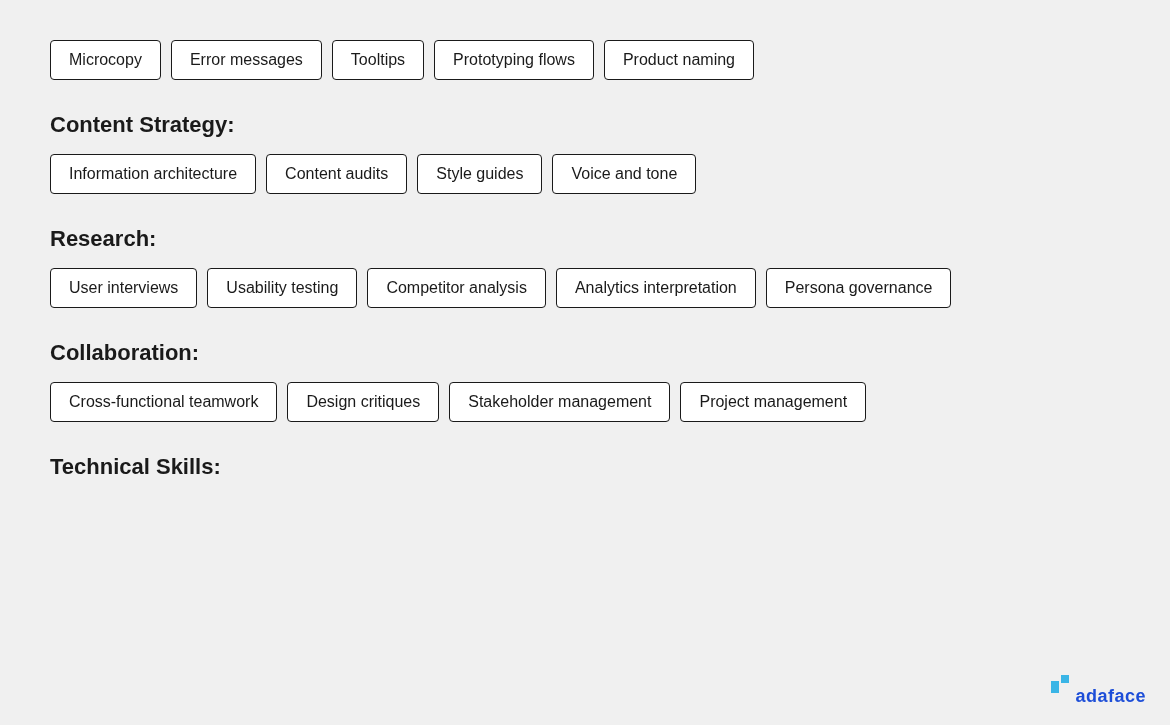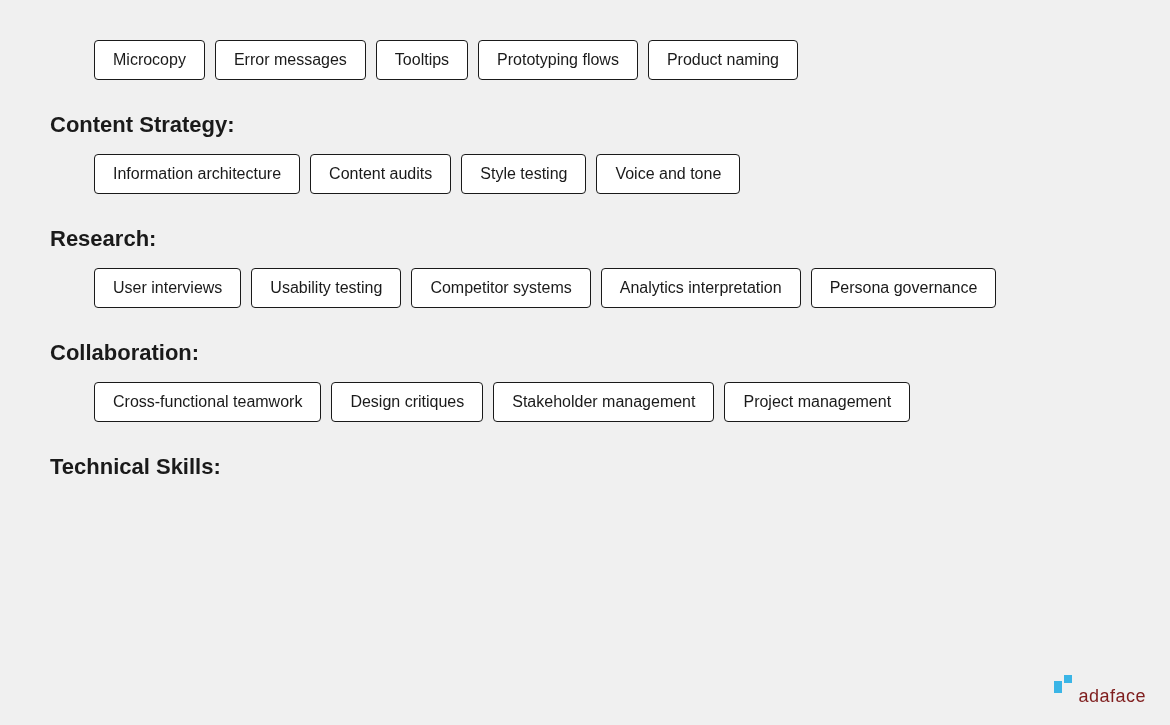--- a/index.html
+++ b/index.html
@@ -25,21 +25,20 @@
       font-size: 22px;
       font-weight: 700;
       color: #1a1a1a;
       margin-bottom: 16px;
     }
 
     .tags-row {
       display: flex;
       flex-wrap: wrap;
       gap: 10px;
-      margin-left: 44px;
     }
 
     .tag {
       display: inline-flex;
       align-items: center;
       padding: 10px 18px;
       border: 1.5px solid #1a1a1a;
       border-radius: 4px;
       background-color: #ffffff;
       font-size: 16px;
@@ -58,22 +57,22 @@
       gap: 6px;
     }
 
     .brand-icon {
       width: 18px;
       height: 18px;
     }
 
     .brand-text {
       font-size: 18px;
-      font-weight: 400;
-      color: #7f1d1d;
+      font-weight: 700;
+      color: #1d4ed8;
       letter-spacing: 0.5px;
       margin-top: 25px;
     }
   </style>
 </head>
 <body>
 
 <div id="app">
     <div class="section">
       <div class="tags-row">
@@ -82,30 +81,30 @@
         <span class="tag">Tooltips</span>
         <span class="tag">Prototyping flows</span>
         <span class="tag">Product naming</span>
       </div>
     </div>
     <div class="section">
       <div class="section-title">Content Strategy:</div>
       <div class="tags-row">
         <span class="tag">Information architecture</span>
         <span class="tag">Content audits</span>
-        <span class="tag">Style testing</span>
+        <span class="tag">Style guides</span>
         <span class="tag">Voice and tone</span>
       </div>
     </div>
     <div class="section">
       <div class="section-title">Research:</div>
       <div class="tags-row">
         <span class="tag">User interviews</span>
         <span class="tag">Usability testing</span>
-        <span class="tag">Competitor systems</span>
+        <span class="tag">Competitor analysis</span>
         <span class="tag">Analytics interpretation</span>
         <span class="tag">Persona governance</span>
       </div>
     </div>
     <div class="section">
       <div class="section-title">Collaboration:</div>
       <div class="tags-row">
         <span class="tag">Cross-functional teamwork</span>
         <span class="tag">Design critiques</span>
         <span class="tag">Stakeholder management</span>

